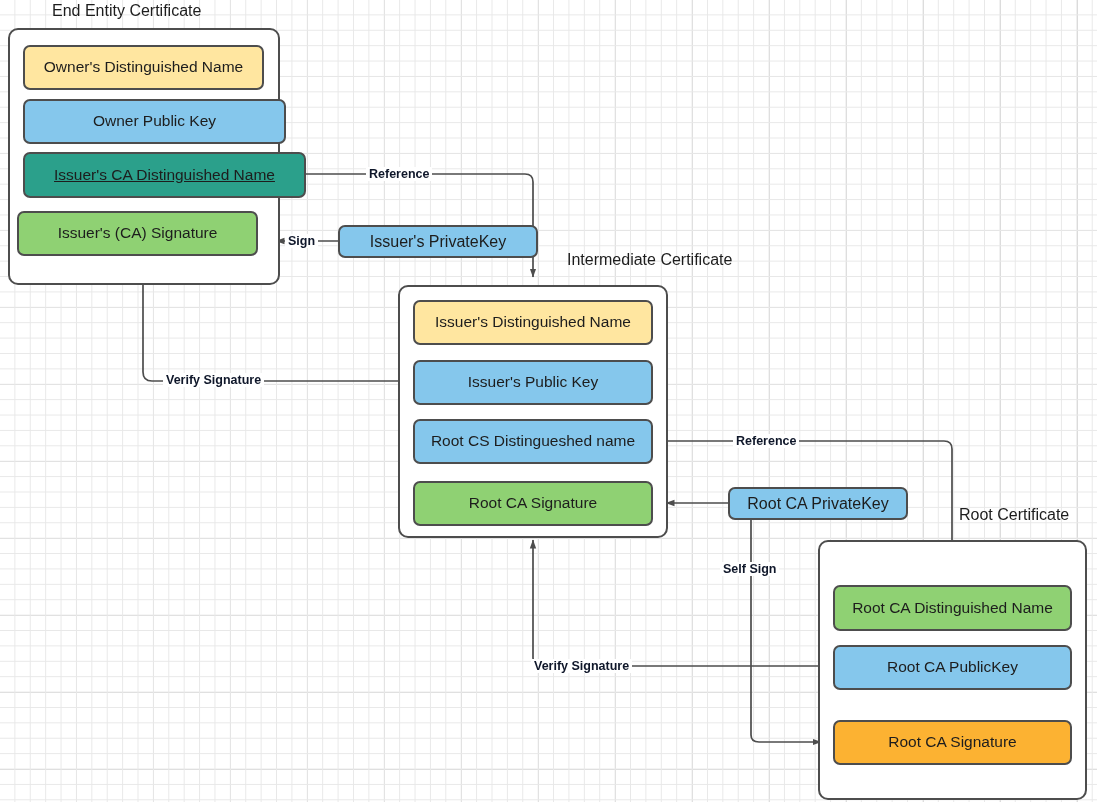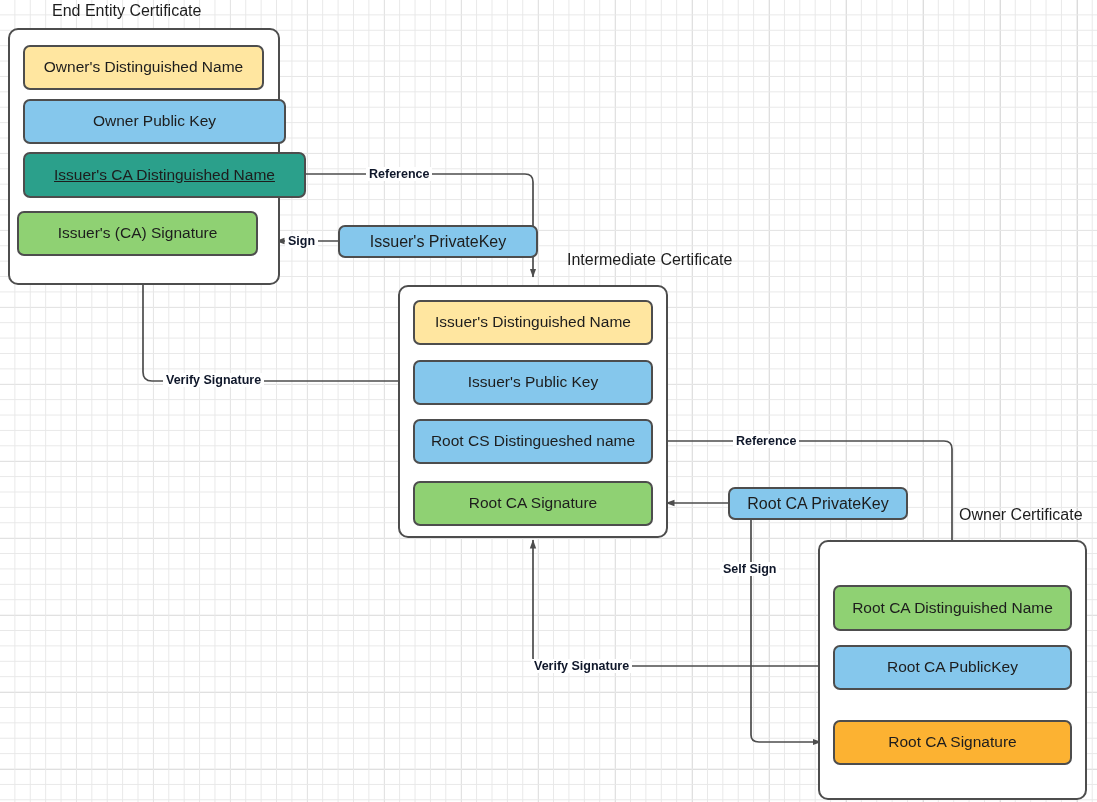--- a/index.html
+++ b/index.html
@@ -124,21 +124,21 @@
 
     <g>
       <path d="M832,666 L541,666 Q533,666 533,658 L533,540" fill="none" stroke="#4d4d4d" stroke-width="1.7" marker-end="url(#arrow)"></path>
     </g>
   </svg>
 
   <div class="title-label" style="left:52px;top:2px;">End Entity Certificate</div>
 
   <div class="title-label" style="left:567px;top:251px;">Intermediate Certificate</div>
 
-  <div class="title-label" style="left:959px;top:506px;">Owner Certificate</div>
+  <div class="title-label" style="left:959px;top:506px;">Root Certificate</div>
 
   <div class="cert-container" style="left:8px;top:28px;width:272px;height:257px;"></div>
 
   <div class="field" style="left:23px;top:45px;width:241px;height:45px;background:#ffe6a0;">Owner's Distinguished Name</div>
 
   <div class="field" style="left:23px;top:99px;width:263px;height:45px;background:#85c7ec;">Owner Public  Key</div>
 
   <div class="field" style="left:23px;top:152px;width:283px;height:46px;background:#2ba08b;text-decoration:underline;">Issuer's CA Distinguished Name</div>
 
   <div class="field" style="left:17px;top:211px;width:241px;height:45px;background:#8fd173;">Issuer's (CA) Signature</div>

